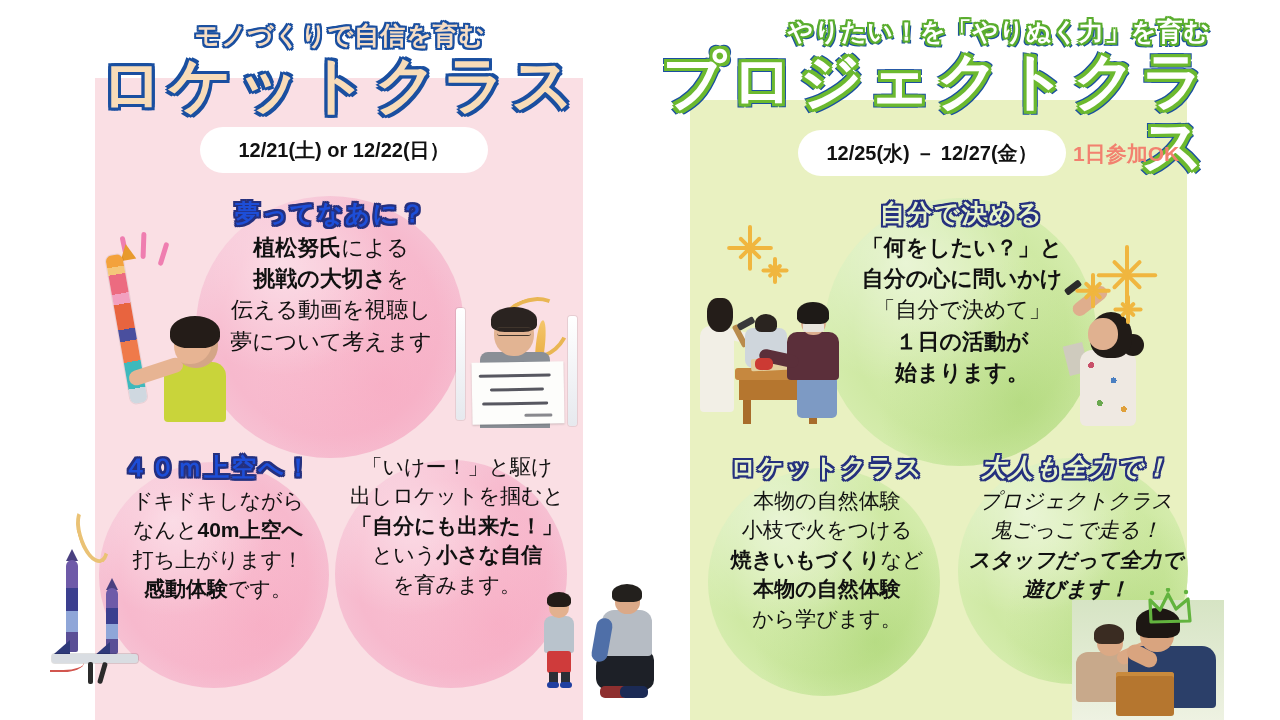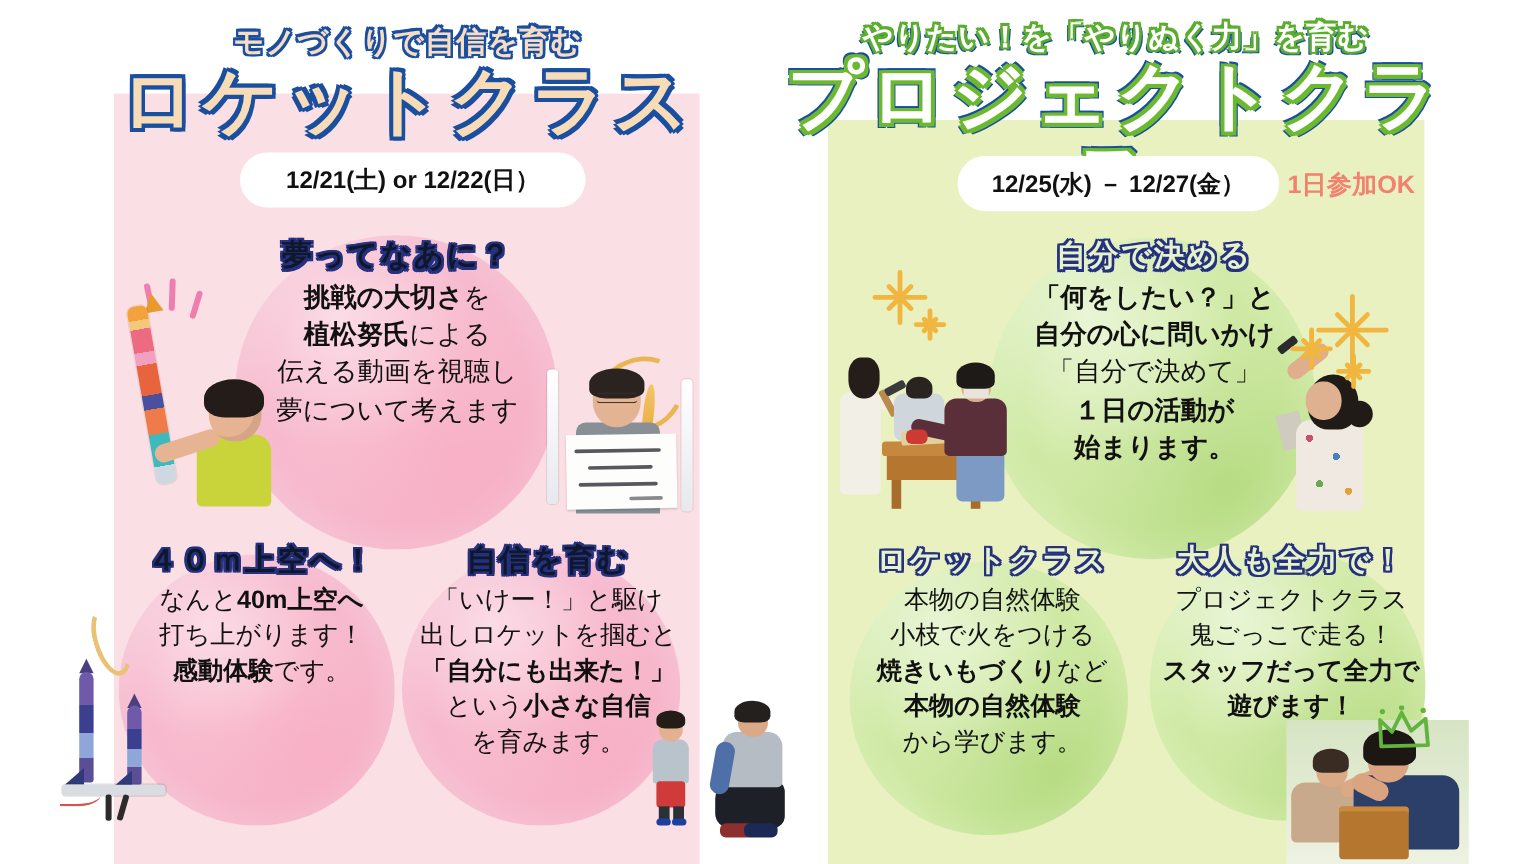--- a/index.html
+++ b/index.html
@@ -35,21 +35,21 @@
   }
 
   
   .panel-head {
     position: absolute;
     z-index: 30;
     text-align: center;
     width: 560px;
   }
   #head-rocket { left: 60px; top: 22px; }
-  #head-project { left: 650px; top: 18px; }
+  #head-project { left: 650px; top: 18px; text-align: right; }
 
   .kicker {
     font-size: 25px;
     font-weight: 700;
     letter-spacing: 1px;
     -webkit-text-stroke: 0px;
     line-height: 1.1;
   }
   .kicker.pink {
     color: #f6ddc4;
@@ -161,21 +161,21 @@
     white-space: nowrap;
   }
   .block-title {
     font-size: 25px;
     font-weight: 700;
     letter-spacing: 2px;
     line-height: 1.2;
     margin-bottom: 4px;
   }
   .block-title.pinkt {
-    color: #0f172a;
+    color: #1d4ed8;
     text-shadow:
       -2px -2px 0 #25307e, 2px -2px 0 #25307e,
       -2px  2px 0 #25307e, 2px  2px 0 #25307e,
        0px -2px 0 #25307e, 0px  2px 0 #25307e,
       -2px  0px 0 #25307e, 2px  0px 0 #25307e;
     text-align: center;
   }
   .block-title.greent {
     color: #e6f3c9;
     text-shadow:
@@ -191,21 +191,21 @@
   }
   .block-body .b { font-weight: 700; }
   .block-body .line { display: block; }
 
   
   #block-1 { left: 190px; top: 198px; width: 282px; }
   #block-2 { left: 96px;  top: 452px; width: 244px; }
   #block-3 { left: 338px; top: 452px; width: 238px; }
   #block-4 { left: 820px; top: 198px; width: 284px; }
   #block-5 { left: 708px; top: 452px; width: 238px; }
-  #block-6 { left: 956px; top: 452px; width: 240px; }
+  #block-6 { left: 956px; top: 452px; width: 240px; font-style: italic; }
 
   #block-2 .block-body, #block-3 .block-body,
   #block-5 .block-body, #block-6 .block-body { font-size: 21px; line-height: 1.4; }
 
   
   .photo { position: absolute; z-index: 18; }
 
   
   #photo-boy-rocket { left: 108px; top: 236px; width: 120px; height: 185px; }
   .pencil-rocket {
@@ -544,36 +544,36 @@
     <div class="kicker pink">モノづくりで自信を育む</div>
     <div class="bigtitle peach">ロケットクラス</div>
   </div>
   <div class="date-pill" id="pill-rocket">
     <span>12/21(土) or 12/22(日）</span>
   </div>
 
   <div class="block" id="block-1">
     <div class="block-title pinkt">夢ってなあに？</div>
     <div class="block-body">
+        <span class="line"><span class="b">植松努氏</span><span>による</span></span>
         <span class="line"><span class="b">挑戦の大切さ</span><span>を</span></span>
-        <span class="line"><span class="b">植松努氏</span><span>による</span></span>
         <span class="line"><span>伝える動画を視聴し</span></span>
         <span class="line"><span>夢について考えます</span></span>
       </div>
   </div>
   <div class="block" id="block-2">
     <div class="block-title pinkt">４０ｍ上空へ！</div>
     <div class="block-body">
+        <span class="line"><span>ドキドキしながら</span></span>
         <span class="line"><span>なんと</span><span class="b">40m上空へ</span></span>
         <span class="line"><span>打ち上がります！</span></span>
         <span class="line"><span class="b">感動体験</span><span>です。</span></span>
       </div>
   </div>
   <div class="block" id="block-3">
-    <div class="block-title pinkt">自信を育む</div>
     <div class="block-body">
         <span class="line"><span>「いけー！」と駆け</span></span>
         <span class="line"><span>出しロケットを掴むと</span></span>
         <span class="line"><span class="b">「自分にも出来た！」</span></span>
         <span class="line"><span>という</span><span class="b">小さな自信</span></span>
         <span class="line"><span>を育みます。</span></span>
       </div>
   </div>
 
   <div class="panel" id="panel-project"></div>

